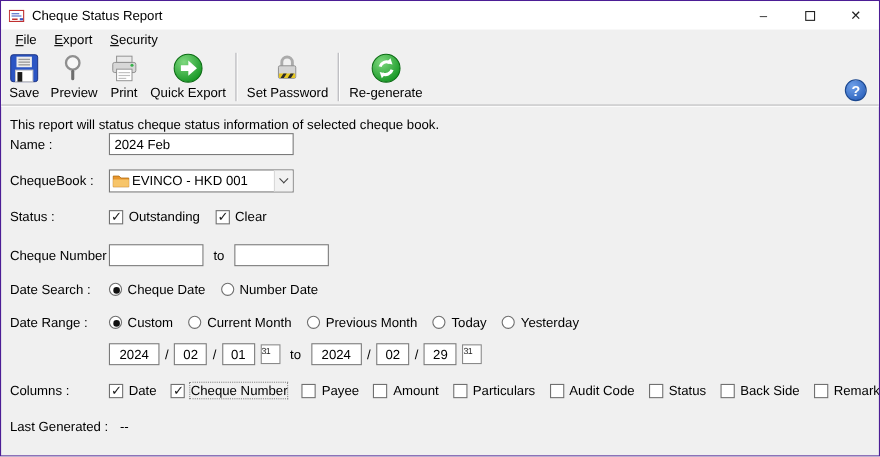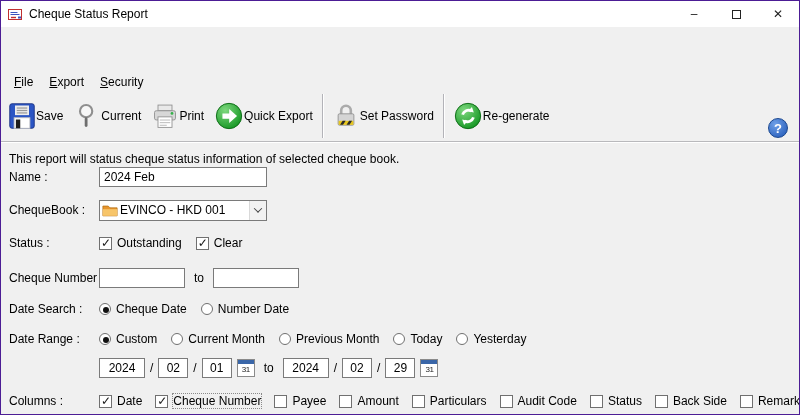--- a/index.html
+++ b/index.html
@@ -9,28 +9,28 @@
 
   
   .titlebar{height:26px; background:#ffffff; display:flex; align-items:center; padding-left:7px;}
   .app-icon{width:15px; height:13px; margin-right:6px; flex:none;}
   .title-text{font-size:12px; color:#000; flex:1 1 auto; white-space:nowrap;}
   .win-controls{display:flex; height:26px;}
   .win-btn{width:42px; height:26px; display:flex; align-items:center; justify-content:center; color:#222; font-size:12px; cursor:default;}
   .max-box{width:9px; height:9px; border:1px solid #222; display:inline-block;}
 
   
-  .menubar{height:18px; display:flex; align-items:center; padding-left:6px; background:#f0f0f0;margin-top:46px;}
+  .menubar{height:18px; display:flex; align-items:center; padding-left:6px; background:#f0f0f0;}
   .menu-item{padding:1px 7px; margin-right:2px; white-space:nowrap;}
   .menu-item .accesskey{text-decoration:underline;}
 
   
   .toolbar{height:51px; display:flex; align-items:flex-start; padding:1px 2px 0 2px; background:#f0f0f0;
            border-bottom:1px solid #b9b9bc; box-shadow:0 1px 0 #ffffff; position:relative;}
-  .tb-item{display:flex; flex-direction:row; align-items:center; justify-content:flex-start; padding:1px 5px; height:48px;}
+  .tb-item{display:flex; flex-direction:column; align-items:center; justify-content:flex-start; padding:1px 5px; height:48px;}
   .tb-icon{height:30px; display:flex; align-items:center; justify-content:center;}
   .tb-label{font-size:12px; margin-top:0px; white-space:nowrap;}
   .tb-divider{width:1px; height:44px; background:#b3b3b8; box-shadow:1px 0 0 #ffffff; margin:2px 4px 0 4px;}
   .help-btn{position:absolute; right:11px; top:27px; width:20px; height:20px; border-radius:50%;
             background:radial-gradient(circle at 35% 30%, #6fa0e8, #1e55b4); color:#fff; font-weight:bold;
             font-size:13px; line-height:20px; text-align:center; border:1px solid #1a478f;}
 
   
   .content{padding-left:8px;}
   .info{padding-top:10px; font-size:12px;}
@@ -59,21 +59,21 @@
   .chk,.rad{display:flex; align-items:center; margin-right:14px; white-space:nowrap;}
   .cols-group .chk{margin-right:13px;}
   .box{width:13px; height:13px; border:1px solid #707070; background:#fff; margin-right:5px; position:relative; flex:none;}
   .box.checked::after{content:"\2713"; position:absolute; left:1px; top:-2px; font-size:12px; color:#1a1a1a;}
   .dot{width:12px; height:12px; border:1px solid #707070; border-radius:50%; background:#fff; margin-right:5px; position:relative; flex:none;}
   .dot.checked::after{content:""; position:absolute; left:3px; top:3px; width:6px; height:6px; border-radius:50%; background:#111;}
   .focus-ring{outline:1px dotted #8a8a8a;}
 
   
   .cal{width:18px; height:18px; border:1px solid #8a8a8a; background:#fff; padding:0; margin-left:5px;
-       display:inline-flex; flex-direction:column; align-items:stretch; font-family:"Liberation Sans", sans-serif;}
+       display:inline-flex; flex-direction:row; align-items:stretch; font-family:"Liberation Sans", sans-serif;}
   .cal-top{height:4px; background:#3a66a8; flex:none;}
   .cal-num{font-size:8px; line-height:11px; text-align:center; color:#222; letter-spacing:-0.5px;}
 
   .lastgen-val{margin-left:10px;}
   .spacer-label{width:90px; flex:none;}
 </style>
 </head>
 <body>
 
 <div class="window">
@@ -121,21 +121,21 @@
           </span>
           <span class="tb-label">Save</span>
         </div>
         <div class="tb-item">
           <span class="tb-icon">
             <svg width="28" height="28" viewBox="0 0 32 32">
               <circle cx="15" cy="10.5" r="7" fill="#f7f7f7" stroke="#8f8f8f" stroke-width="2.4"></circle>
               <rect x="13.4" y="17.5" width="3.2" height="11" rx="1.6" fill="#6e6e6e"></rect>
             </svg>
           </span>
-          <span class="tb-label">Current</span>
+          <span class="tb-label">Preview</span>
         </div>
         <div class="tb-item">
           <span class="tb-icon">
             <svg width="28" height="28" viewBox="0 0 32 32">
               <rect x="8" y="3.5" width="16" height="6.5" fill="#e9e9e9" stroke="#8f8f8f"></rect>
               <rect x="4" y="10" width="24" height="10.5" rx="2" fill="#d7d7d7" stroke="#8f8f8f"></rect>
               <circle cx="24" cy="13" r="1.6" fill="#35b24a"></circle>
               <rect x="8" y="17" width="16" height="12" fill="#ffffff" stroke="#8f8f8f"></rect>
               <rect x="10" y="20" width="12" height="1.2" fill="#bfbfbf"></rect>
               <rect x="10" y="23" width="12" height="1.2" fill="#bfbfbf"></rect>

